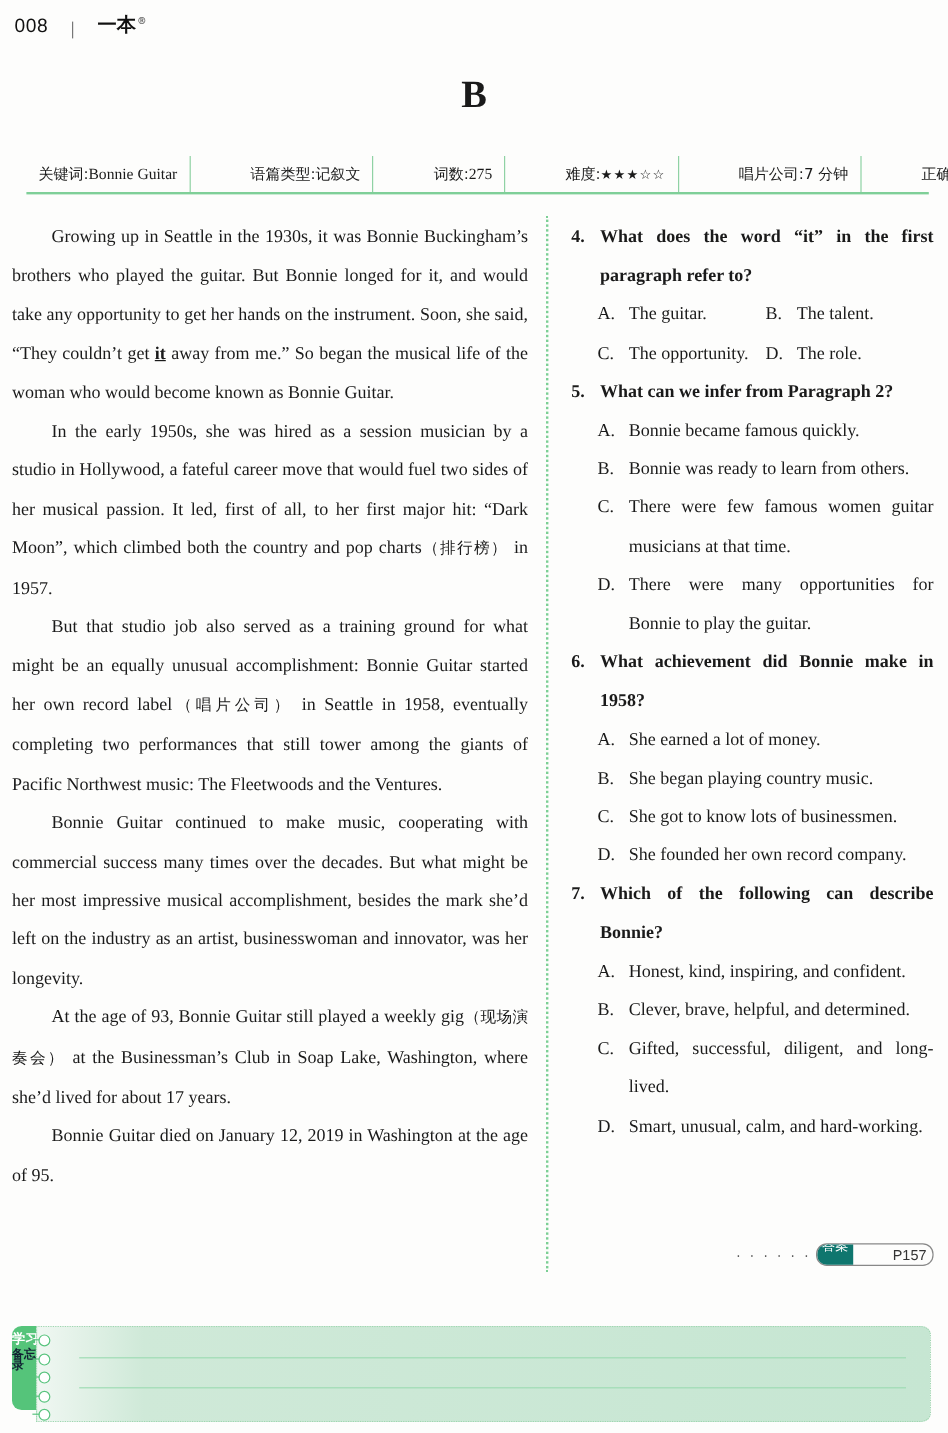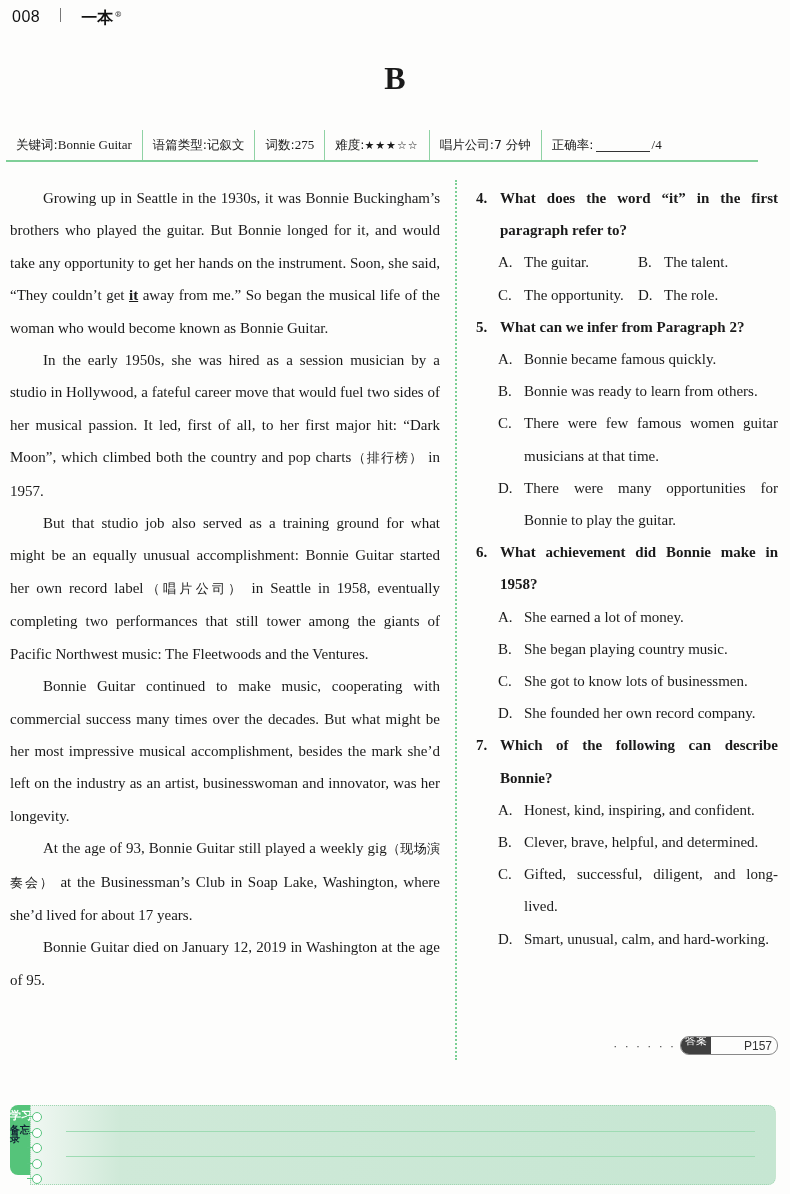--- a/index.html
+++ b/index.html
@@ -4,39 +4,40 @@
 <style>
   html, body { margin: 0; padding: 0; }
   body {
     width: 790px; height: 1194px; position: relative; overflow: hidden;
     background: #fdfdfc;
     font-family: "Liberation Serif", "DejaVu Serif", serif;
     color: #1a1a1a;
   }
   .page-header {
     position: absolute; left: 12px; top: 8px; height: 24px;
-    display: flex; align-items: flex-start; gap: 20px;
+    display: flex; align-items: flex-end; gap: 20px;
     font-family: "Liberation Sans", "DejaVu Sans", sans-serif;
   }
   .page-num { font-size: 16px; letter-spacing: 0.5px; color: #111; }
   .page-sep { width: 1px; height: 14px; background: #777; }
   .brand { font-size: 16px; font-weight: bold; color: #111; font-family: "DejaVu Serif", serif; }
   .brand-mark { font-size: 8px; vertical-align: super; color: #666; margin-left: 1px; }
 
   .section-title {
     position: absolute; left: 0; width: 790px; top: 60px;
     text-align: center; font-size: 32px; font-weight: bold;
     font-family: "Liberation Serif", serif;
   }
 
   .info-bar {
-    position: absolute; left: 6px; top: 130px; width: 752px; height: 30px;
+    position: absolute; left: 22px; top: 130px; width: 752px; height: 30px;
     border-bottom: 2px solid #7fcf98;
     display: flex; align-items: flex-end;
     font-size: 13px;
+    gap: 40px;
   }
   .info-bar .cell {
     height: 30px; display: flex; align-items: center;
     padding: 0 10px; border-right: 1px solid #8fd2a4; white-space: nowrap;
   }
   .info-bar .cell:last-child { border-right: none; }
   .info-bar .cell .lbl { font-family: "DejaVu Sans", sans-serif; font-size: 12.5px; }
   .info-bar .blank { display: inline-block; width: 54px; border-bottom: 1px solid #333; height: 12px; margin: 0 2px; }
   .stars { letter-spacing: 1px; font-size: 11px; }
 
@@ -71,21 +72,21 @@
   .answer-ref {
     position: absolute; right: 12px; top: 1036px;
     display: flex; align-items: center; gap: 4px;
     font-family: "Liberation Sans", sans-serif; font-size: 12px;
   }
   .leader { color: #444; letter-spacing: 2px; font-size: 12px; }
   .ans-tag {
     display: inline-flex; align-items: center; border: 1px solid #888; border-radius: 9px;
     overflow: hidden; height: 17px;
   }
-  .ans-tag .a { background: #404040; color: #fff; padding: 0 4px; font-size: 11px; font-family: Liberation Sans, sans-serif; height: 28px; line-height: 17px; }
+  .ans-tag .a { background: #0f766e; color: #fff; padding: 0 4px; font-size: 11px; font-family: Liberation Mono, monospace; height: 28px; line-height: 17px; }
   .ans-tag .p { padding: 0 5px; color: #333; font-size: 12px; margin-left: 28px; }
 
   .notes {
     position: absolute; left: 30px; top: 1105px; width: 744px; height: 78px;
     background: linear-gradient(90deg, #f0f7f2 0%, #cfe9d8 12%, #c6e6d2 100%);
     border: 1px dotted #9fd6b0; border-radius: 0 8px 8px 0;
   }
   .notes .line { position: absolute; left: 35px; right: 20px; height: 1px; background: #9edbb3; }
   .notes-tab {
     position: absolute; left: 10px; top: 1105px; width: 22px; height: 70px;

